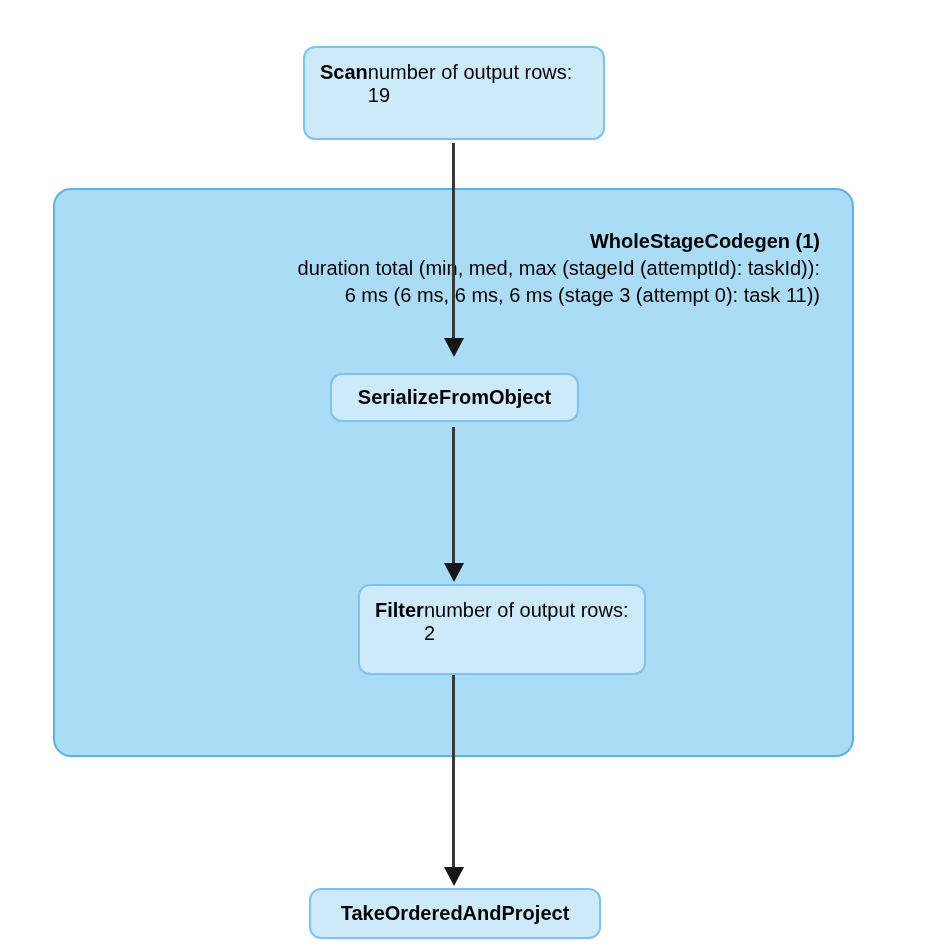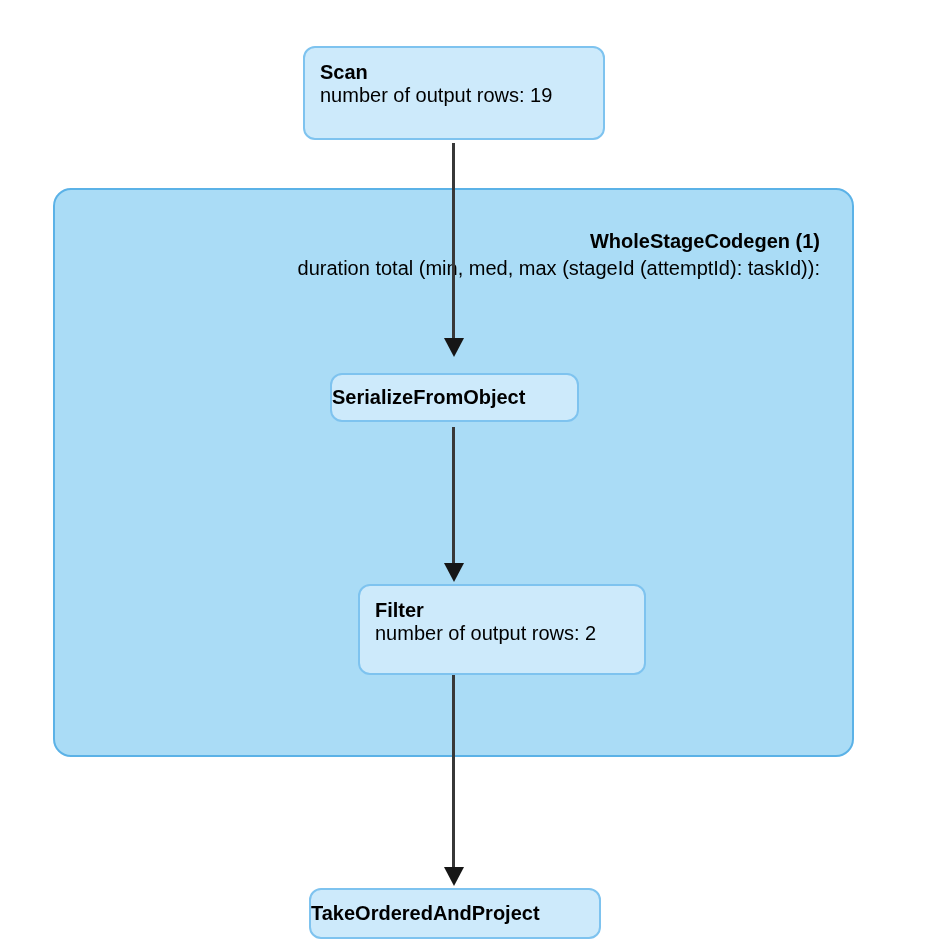--- a/index.html
+++ b/index.html
@@ -51,27 +51,28 @@
     border: 2px solid var(--node-border, #7ec3ef);
     border-radius: 12px;
     font-size: 20px;
     z-index: 3;
   }
   .node .node-title {
     font-weight: bold;
   }
   .node.with-metric {
     display: flex;
-    flex-direction: column;
-    justify-content: flex-start;
+    flex-direction: row;
+    justify-content: center;
     padding: 13px 15px 9px 15px;
   }
   .node.centered {
     display: flex;
     align-items: center;
+    justify-content: center;
   }
   .node-scan   { left: 303px; top: 46px;  width: 302px; height: 94px; }
   .node-serialize { left: 330px; top: 373px; width: 249px; height: 49px; }
   .node-filter { left: 310px; top: 584px; width: 288px; height: 91px; margin-left: 48px; }
   .node-take   { left: 309px; top: 888px; width: 292px; height: 51px; }
 
   
   .arrow {
     position: absolute;
     left: 444px;
@@ -102,20 +103,21 @@
 </style>
 </head>
 <body>
 
 <div class="canvas">
 
   <div class="cluster">
     <div class="cluster-label">
       <div class="cluster-title">WholeStageCodegen (1)</div>
       <div>duration total (min, med, max (stageId (attemptId): taskId)):</div>
+      <div>6 ms (6 ms, 6 ms, 6 ms (stage 3 (attempt 0): task 11))</div>
     </div>
   </div>
 
   <div class="node with-metric node-scan">
     <div class="node-title">Scan</div>
     <div class="node-metric">number of output rows: 19</div>
   </div>
 
   <div class="node centered node-serialize">
     <div class="node-title">SerializeFromObject</div>

